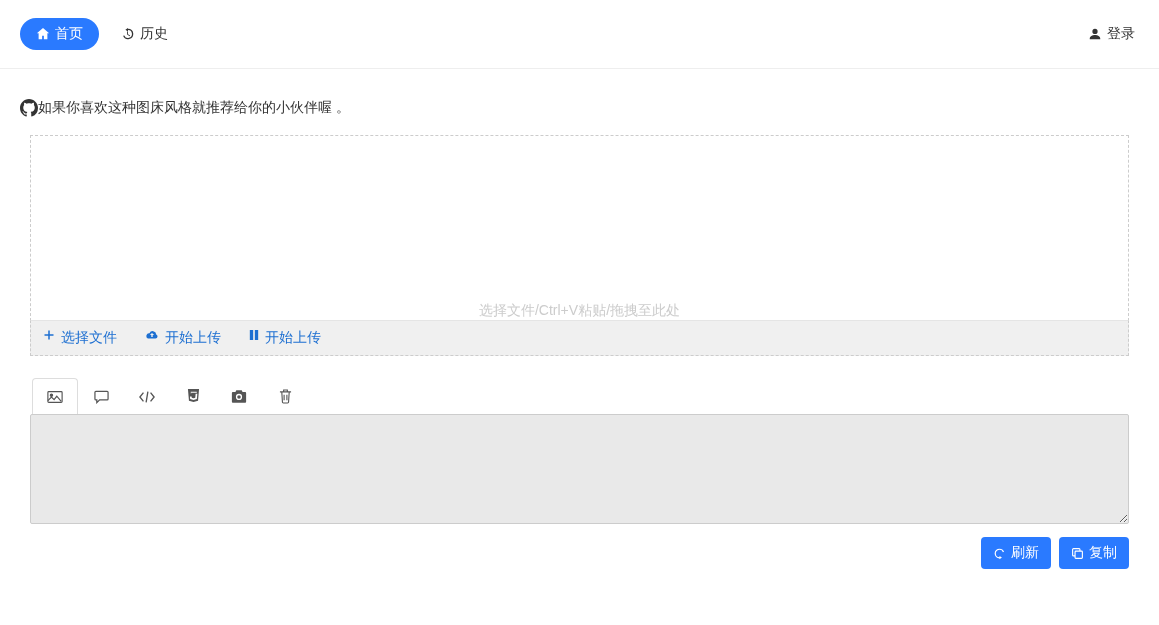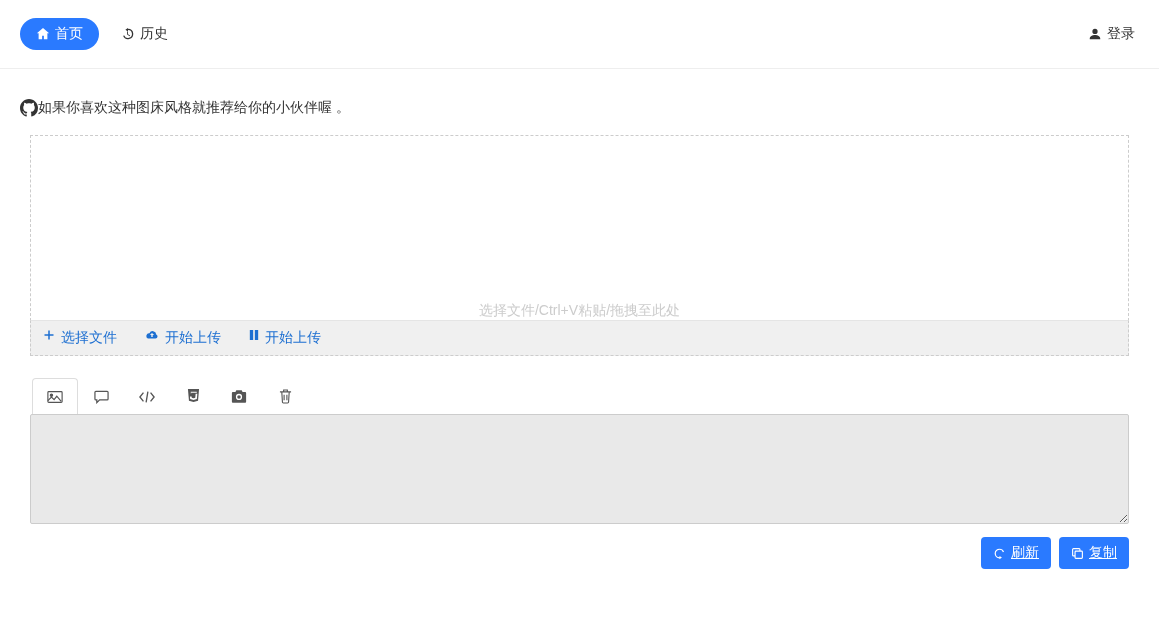--- a/index.html
+++ b/index.html
@@ -117,21 +117,20 @@
     }
     .btn-action {
       background: #2a7aff;
       color: #fff;
       padding: 7px 12px;
       border-radius: 4px;
       display: inline-flex;
       align-items: center;
       gap: 5px;
       font-size: 14px;
-      text-decoration: underline;
     }
     svg { display: block; }
   </style>
 </head>
 <body>
 
 <div class="navbar">
   <div class="nav-left">
     <button class="btn btn-primary">
       <span>

